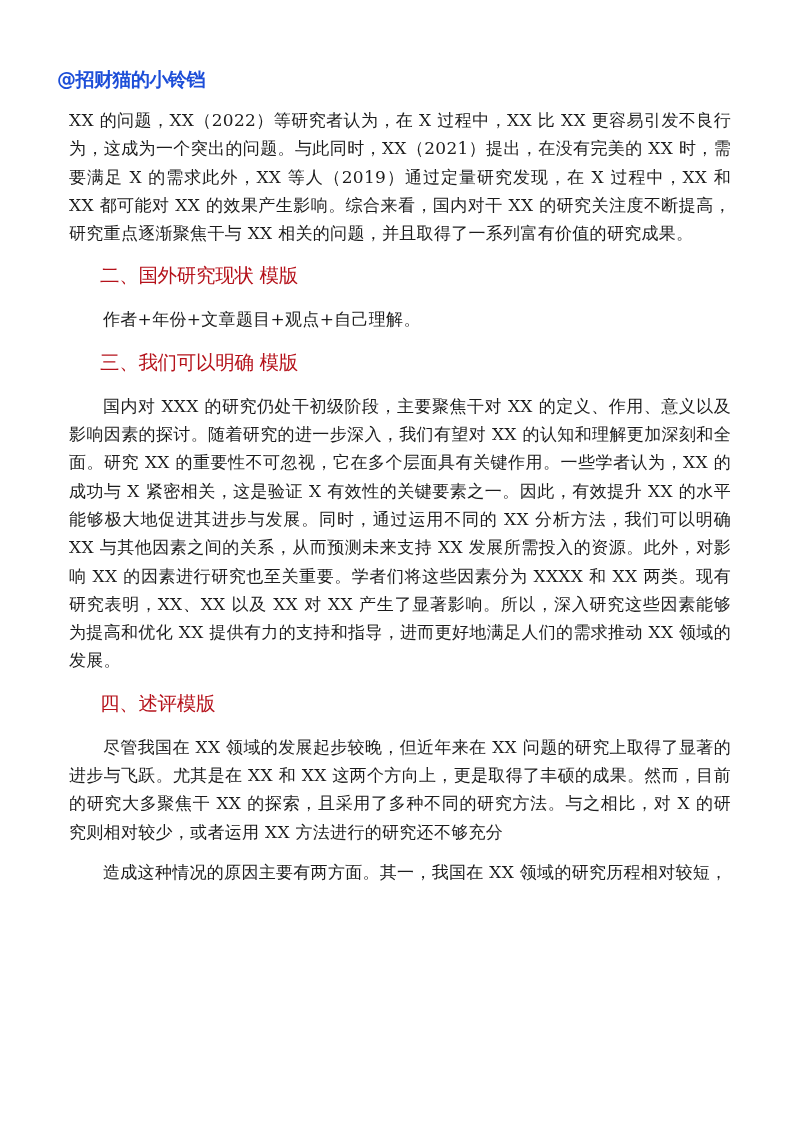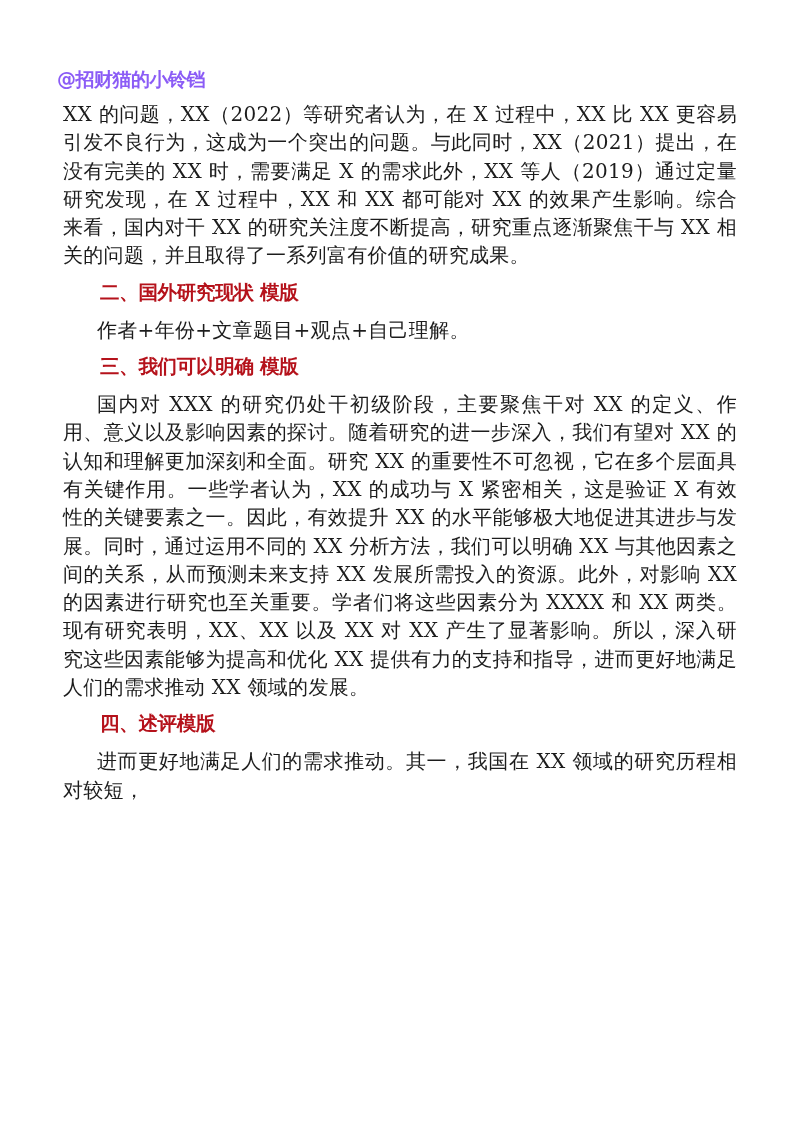--- a/index.html
+++ b/index.html
@@ -4,45 +4,46 @@
 <style>
   html, body { margin: 0; padding: 0; background: #ffffff; }
   body { width: 800px; height: 1131px; position: relative; overflow: hidden; }
   .page {
     position: absolute; left: 57px; top: 64px; width: 686px;
     font-family: "DejaVu Serif", "Liberation Serif", serif;
     color: #1c1c1c;
   }
   .watermark {
     font-family: "DejaVu Sans", "Liberation Sans", sans-serif;
-    font-weight: bold; font-size: 19px; color: #8b5cf6;
+    font-weight: bold; font-size: 19px; color: #1d4ed8;
     height: 30px; line-height: 30px; letter-spacing: -0.5px;
   }
   .para {
-    font-size: 20px; line-height: 28.3px; margin: 6px;
+    font-size: 17px; line-height: 28.3px; margin: 12px;
     text-align: justify; text-align-last: left;
     letter-spacing: 0.3px;
   }
   .para.indent { text-indent: 34px; }
   .heading {
     font-family: "DejaVu Sans", "Liberation Sans", sans-serif;
-    font-weight: bold; color: #b5121b; font-size: 19.5px;
+    font-weight: normal; color: #b5121b; font-size: 19.5px;
     height: 34px; line-height: 34px; margin: 2px 0 0 43px;
     letter-spacing: -0.3px;
   }
 </style>
 </head>
 <body>
 
 <div class="page">
   <div class="watermark">@招财猫的小铃铛</div>
 
   <p class="para">XX 的问题，XX（2022）等研究者认为，在 X 过程中，XX 比 XX 更容易引发不良行为，这成为一个突出的问题。与此同时，XX（2021）提出，在没有完美的 XX 时，需要满足 X 的需求此外，XX 等人（2019）通过定量研究发现，在 X 过程中，XX 和 XX 都可能对 XX 的效果产生影响。综合来看，国内对干 XX 的研究关注度不断提高，研究重点逐渐聚焦干与 XX 相关的问题，并且取得了一系列富有价值的研究成果。</p>
 
   <div class="heading">二、国外研究现状 模版</div>
   <p class="para indent">作者+年份+文章题目+观点+自己理解。</p>
 
   <div class="heading">三、我们可以明确 模版</div>
   <p class="para indent">国内对 XXX 的研究仍处干初级阶段，主要聚焦干对 XX 的定义、作用、意义以及影响因素的探讨。随着研究的进一步深入，我们有望对 XX 的认知和理解更加深刻和全面。研究 XX 的重要性不可忽视，它在多个层面具有关键作用。一些学者认为，XX 的成功与 X 紧密相关，这是验证 X 有效性的关键要素之一。因此，有效提升 XX 的水平能够极大地促进其进步与发展。同时，通过运用不同的 XX 分析方法，我们可以明确 XX 与其他因素之间的关系，从而预测未来支持 XX 发展所需投入的资源。此外，对影响 XX 的因素进行研究也至关重要。学者们将这些因素分为 XXXX 和 XX 两类。现有研究表明，XX、XX 以及 XX 对 XX 产生了显著影响。所以，深入研究这些因素能够为提高和优化 XX 提供有力的支持和指导，进而更好地满足人们的需求推动 XX 领域的发展。</p>
 
   <div class="heading">四、述评模版</div>
-  <p class="para indent">进而更好地满足人们的需求推动。其一，我国在 XX 领域的研究历程相对较短，</p>
+  <p class="para indent">尽管我国在 XX 领域的发展起步较晚，但近年来在 XX 问题的研究上取得了显著的进步与飞跃。尤其是在 XX 和 XX 这两个方向上，更是取得了丰硕的成果。然而，目前的研究大多聚焦干 XX 的探索，且采用了多种不同的研究方法。与之相比，对 X 的研究则相对较少，或者运用 XX 方法进行的研究还不够充分</p>
+  <p class="para indent">造成这种情况的原因主要有两方面。其一，我国在 XX 领域的研究历程相对较短，</p>
 </div>
 
 </body></html>

